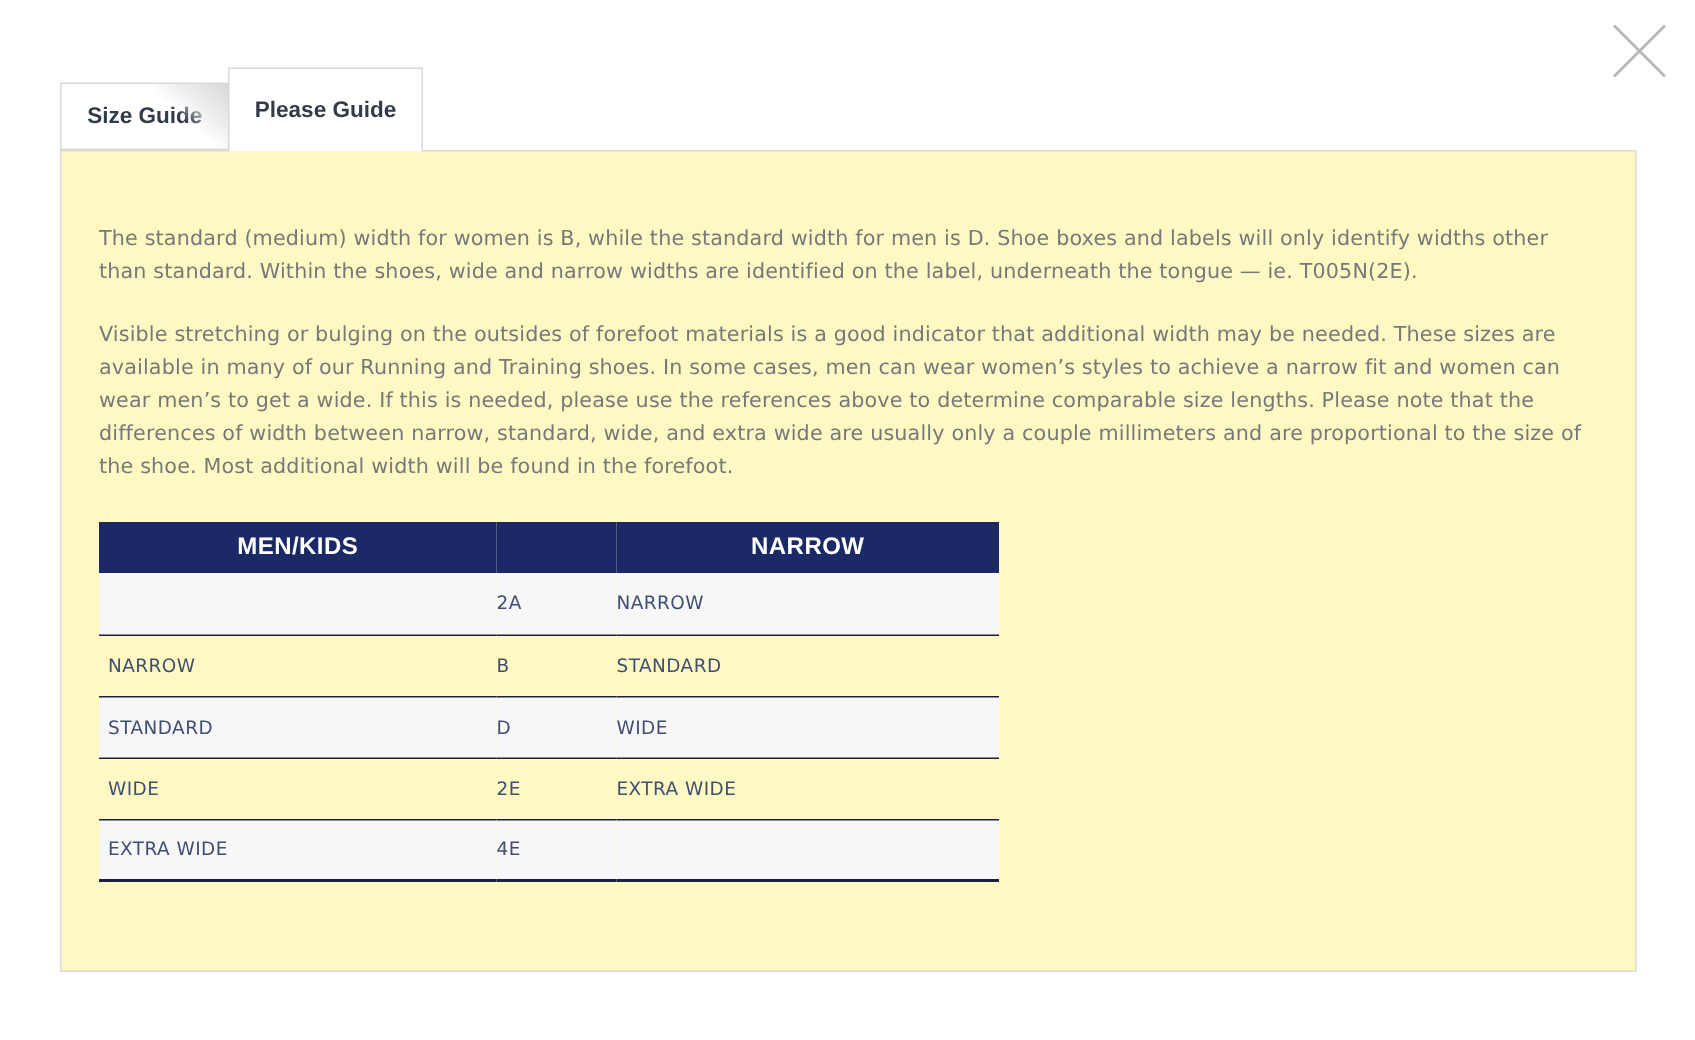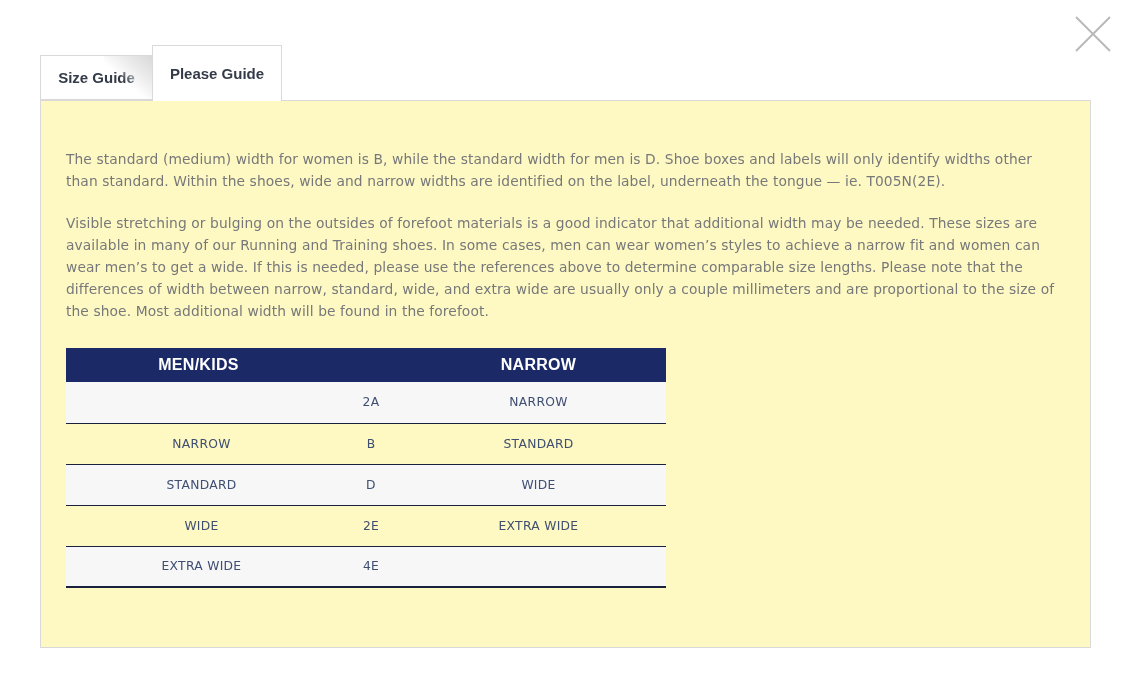--- a/index.html
+++ b/index.html
@@ -66,21 +66,21 @@
   table.width-table th {
     background: var(--navy); color: #ffffff;
     height: 34px; font-size: 16px; letter-spacing: .3px;
     font-family: "Liberation Sans", sans-serif; font-weight: bold;
     text-align: center; padding: 0; margin-top: 33px;
   }
   table.width-table td {
     height: 41px; font-size: 12.3px; letter-spacing: .3px;
     color: var(--cell-text); padding: 0;
     border-bottom: 1px solid var(--separator);
-    vertical-align: middle; text-align: center;
+    vertical-align: middle; text-align: left;
   }
   table.width-table td:first-child { padding-left: 6px; }
   table.width-table tbody tr:nth-child(odd) { background: var(--row-alt); }
   table.width-table tbody tr:last-child td { border-bottom: 2px solid var(--separator); }
 </style>
 </head>
 <body>
 
 <div>
 

